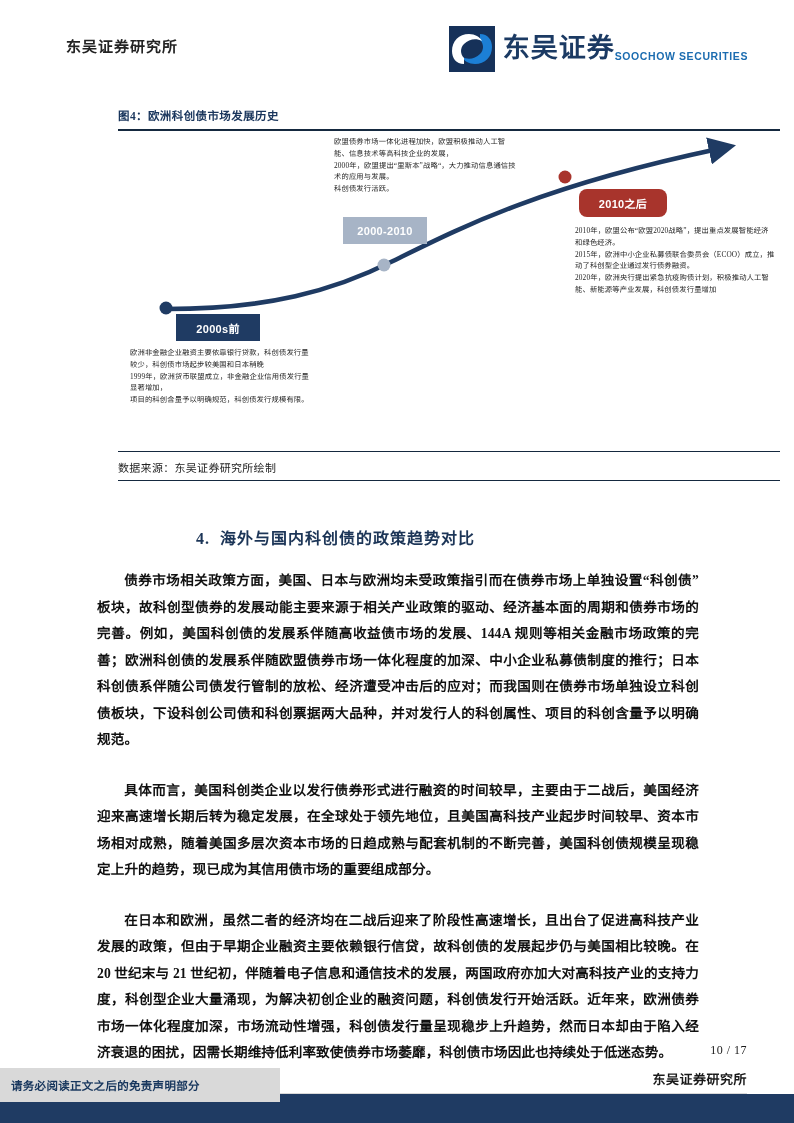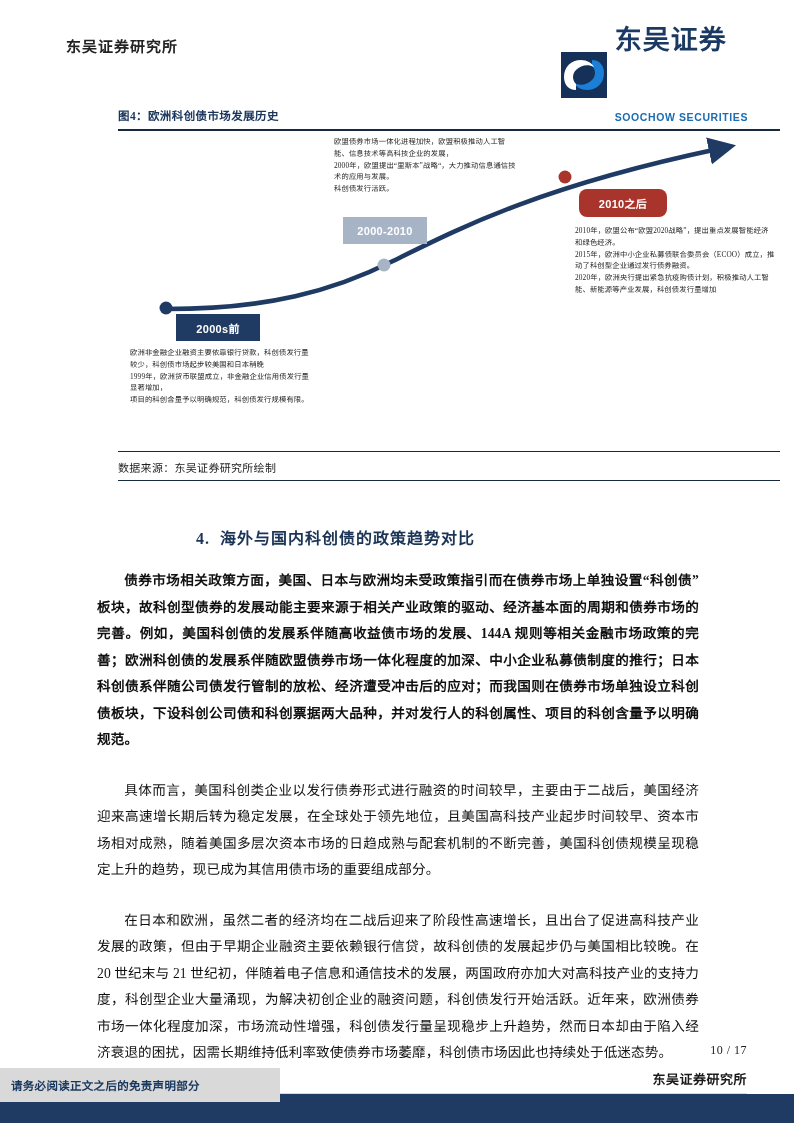--- a/index.html
+++ b/index.html
@@ -46,24 +46,23 @@
   }
 
   .logo-mark {
     width: 46px;
     height: 46px;
     position: relative;
   }
 
   .logo-text-group {
     display: flex;
-    flex-direction: column;
+    flex-direction: row;
     align-items: flex-start;
     justify-content: center;
-    gap: 40px;
   }
 
   .logo-cn {
     font-size: 27px;
     font-weight: bold;
     color: #1b3a63;
     letter-spacing: 1px;
     line-height: 1.08;
     font-family: "Liberation Serif", serif;
   }
@@ -221,21 +220,21 @@
     text-justify: inter-ideograph;
     text-indent: 2em;
     color: #101010;
     margin-bottom: 7px;
     letter-spacing: 0.1px;
     font-weight: bold;
     font-family: "Liberation Serif", serif;
   }
 
   .body-text p.normal-weight {
-    font-weight: normal;
+    font-weight: bold;
     margin-top: 24px;
   }
 
   
   .page-num {
     position: absolute;
     right: 47px;
     top: 1043px;
     font-size: 12px;
     font-weight: normal;

